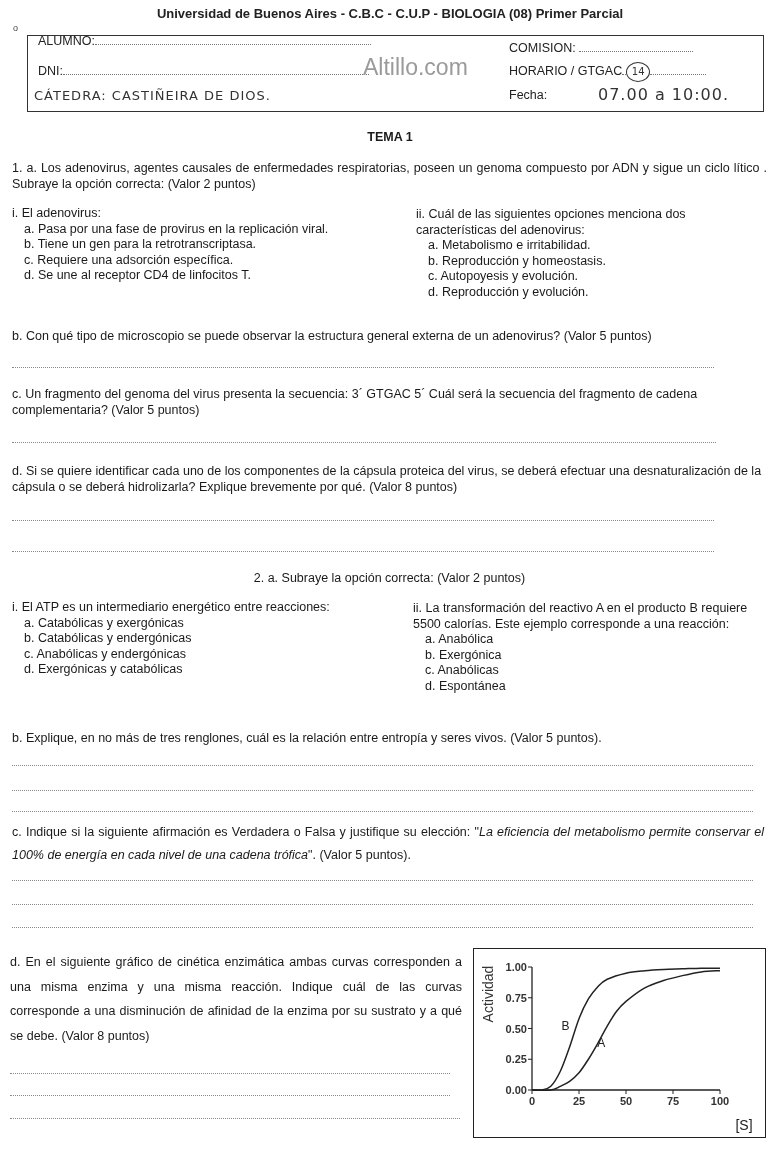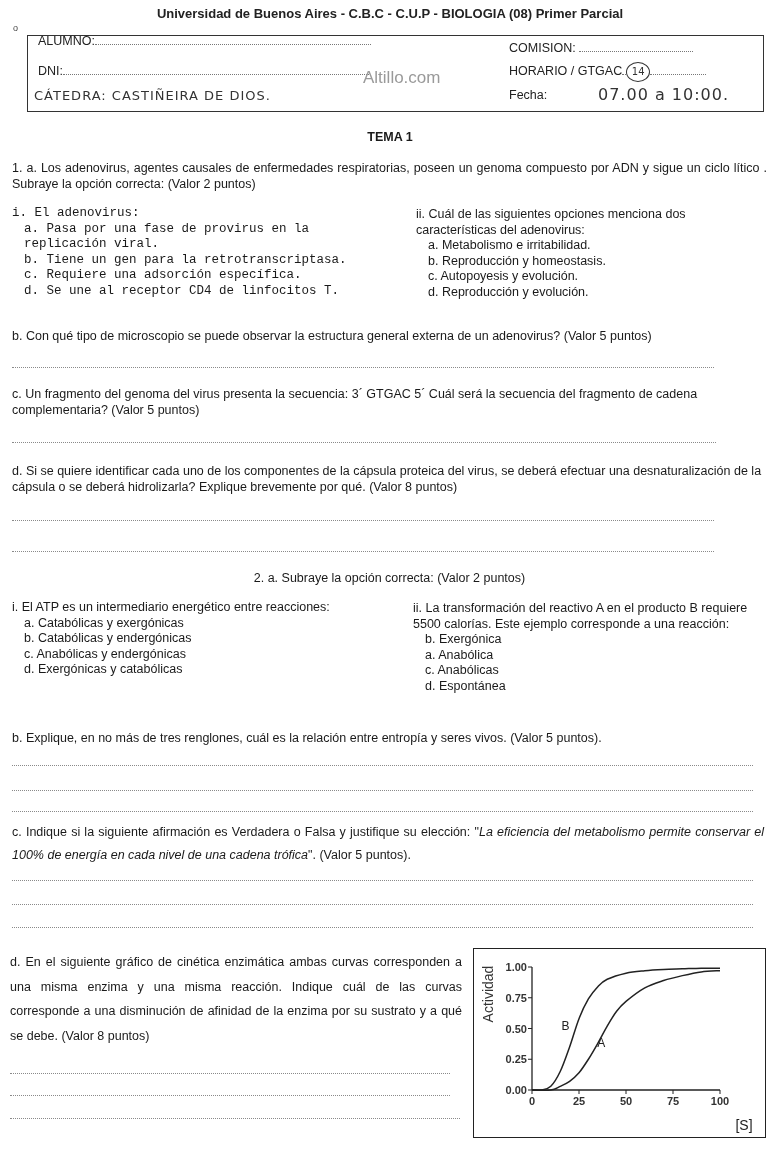--- a/index.html
+++ b/index.html
@@ -8,21 +8,21 @@
     font-family: "Liberation Sans", sans-serif; font-size: 12.5px;
     position: relative; overflow: hidden;
   }
   .abs { position: absolute; }
   .title { left: 0; width: 780px; top: 6px; text-align: center; font-weight: bold; font-size: 13px; color: #222; }
   .dot-mark { left: 13px; top: 23px; font-size: 9px; color: #444; }
   .header-box { left: 27px; top: 35px; width: 737px; height: 77px; border: 1.5px solid #333; box-sizing: border-box; }
   .hdr-field { font-size: 12.5px; color: #222; white-space: nowrap; }
   .dots { display: inline-block; border-bottom: 1.5px dotted #777; vertical-align: baseline; height: 10px; }
   .handwrite { font-family: "DejaVu Sans", sans-serif; font-size: 13px; color: #333; letter-spacing: 1px; font-weight: normal; }
-  .watermark { font-size: 17px; color: #9a9a9a; margin-top: 14px; }
+  .watermark { font-size: 23px; color: #9a9a9a; }
   .circle-num { display: inline-block; width: 22px; height: 18px; border: 1.3px solid #333; border-radius: 50%; text-align: center; font-size: 10px; line-height: 18px; font-family: "DejaVu Sans", sans-serif; color: #333; }
   .tema { left: 0; width: 780px; top: 130px; text-align: center; font-weight: bold; font-size: 12.5px; }
   .para { left: 12px; width: 755px; line-height: 16px; }
   .justify { text-align: justify; }
   .opts div { line-height: 15.5px; }
   .opt-line { padding-left: 12px; }
   .answer-line { border-bottom: 1.5px dotted #8a8a8a; height: 0; }
   .q2d { left: 10px; width: 452px; line-height: 24.5px; text-align: justify; }
   .chart-box { left: 473px; top: 948px; width: 293px; height: 190px; border: 1.5px solid #222; box-sizing: border-box; }
   svg text { font-family: "Liberation Sans", sans-serif; }
@@ -50,21 +50,21 @@
 <div class="abs hdr-field" style="left:509px; top:62px;">
   <span>HORARIO / GTGAC</span><span class="dots" style="width:4px;"></span><span class="circle-num">14</span><span class="dots" style="width:56px;"></span>
 </div>
 <div class="abs hdr-field" style="left:509px; top:88px;">Fecha:</div>
 <div class="abs handwrite" style="left:598px; top:85px; font-size:16px;">07.00 a 10:00.</div>
 
 <div class="abs tema">TEMA 1</div>
 
 <div class="abs para justify" style="top:160px;">1. a. Los adenovirus, agentes causales de enfermedades respiratorias, poseen un genoma compuesto por ADN y sigue un ciclo lítico . Subraye la opción correcta:   (Valor 2 puntos)</div>
 
-<div class="abs opts" style="left:12px; top:206px; width:380px;font-family:Liberation Mono, monospace;">
+<div class="abs opts" style="left:12px; top:206px; width:380px;">
   <div>i. El adenovirus:</div>
   <div class="opt-line">a.   Pasa por una fase de provirus en la replicación viral.</div>
   <div class="opt-line">b.  Tiene un gen para la retrotranscriptasa.</div>
   <div class="opt-line">c.   Requiere una adsorción específica.</div>
   <div class="opt-line">d.   Se une  al receptor CD4 de linfocitos T.</div>
 </div>
 
 <div class="abs opts" style="left:416px; top:207px; width:300px;">
   <div>ii. Cuál de las siguientes opciones menciona dos características del adenovirus:</div>
   <div class="opt-line">a.  Metabolismo e irritabilidad.</div>
@@ -88,22 +88,22 @@
 <div class="abs opts" style="left:12px; top:600px; width:380px;">
   <div>i. El ATP es un intermediario energético entre reacciones:</div>
   <div class="opt-line">a.  Catabólicas y exergónicas</div>
   <div class="opt-line">b.  Catabólicas y endergónicas</div>
   <div class="opt-line">c.  Anabólicas y endergónicas</div>
   <div class="opt-line">d.  Exergónicas y catabólicas</div>
 </div>
 
 <div class="abs opts" style="left:413px; top:601px; width:340px;">
   <div>ii. La transformación del reactivo A en el producto B requiere 5500 calorías. Este ejemplo corresponde a una reacción:</div>
+  <div class="opt-line">a.  Anabólica</div>
   <div class="opt-line">b.  Exergónica</div>
-  <div class="opt-line">a.  Anabólica</div>
   <div class="opt-line">c.  Anabólicas</div>
   <div class="opt-line">d.  Espontánea</div>
 </div>
 
 <div class="abs para" style="top:730px;">b. Explique, en no más de tres renglones, cuál es la relación entre entropía y seres vivos. (Valor 5 puntos).</div>
 <div class="abs answer-line" style="left:12px; top:765px; width:741px;"></div>
 <div class="abs answer-line" style="left:12px; top:790px; width:741px;"></div>
 <div class="abs answer-line" style="left:12px; top:811px; width:741px;"></div>
 
 <div class="abs para justify" style="top:821px; width:752px; line-height:23px;"><span>c. Indique si la siguiente afirmación es Verdadera o Falsa y justifique su elección: "</span><em>La eficiencia del metabolismo permite conservar el 100% de energía en cada nivel de una cadena trófica</em><span>".  (Valor 5 puntos).</span></div>

